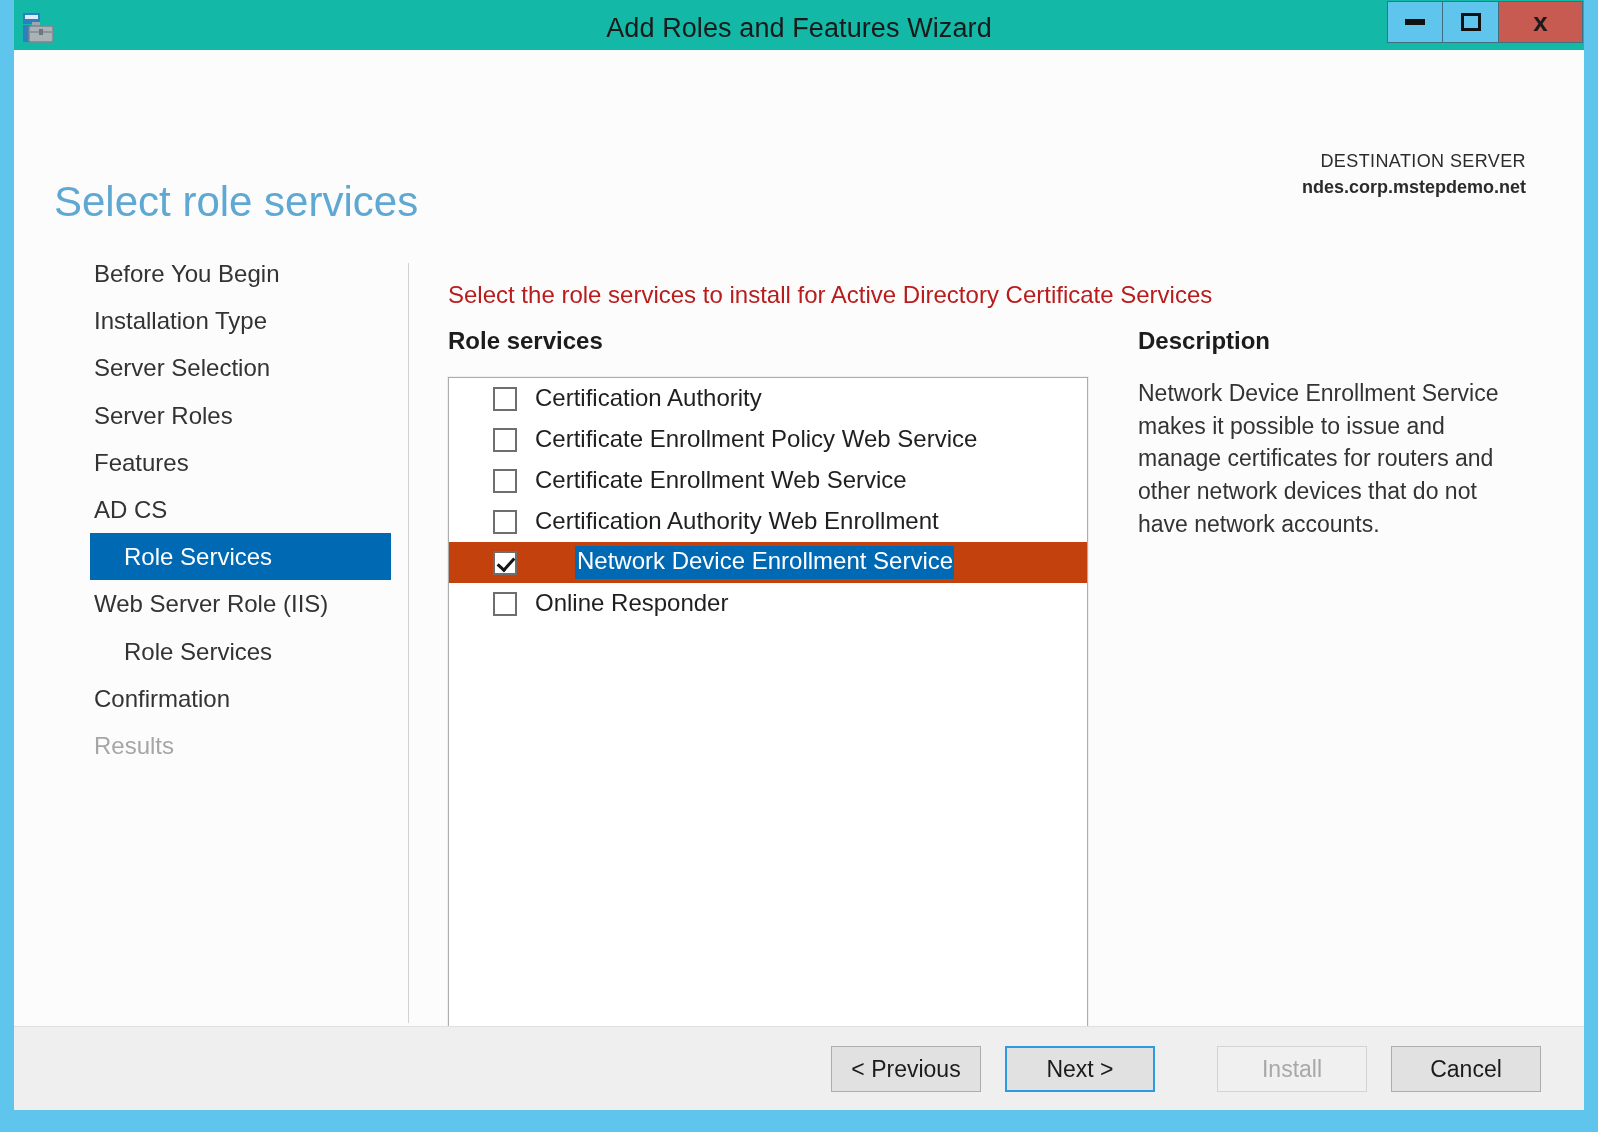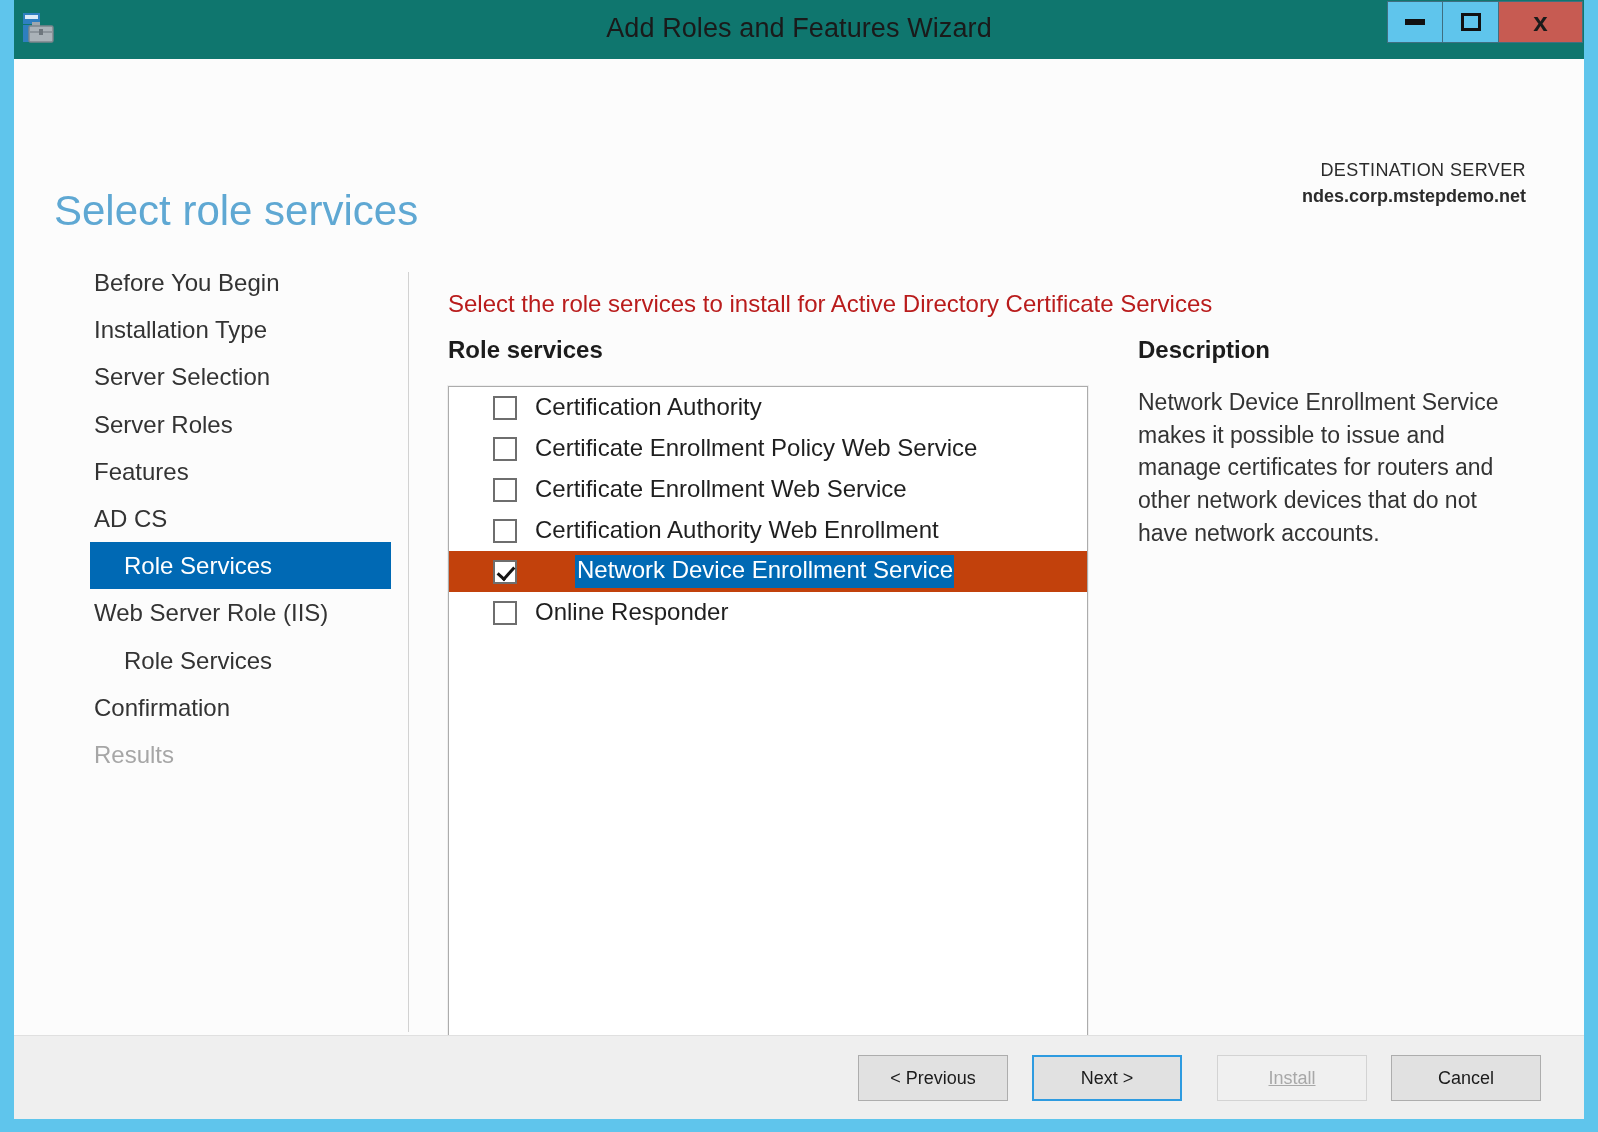--- a/index.html
+++ b/index.html
@@ -16,22 +16,22 @@
     position: absolute;
     left: 0; top: 0;
     width: 1598px; height: 1132px;
     background: #5FC5EC;              
     padding: 0 14px 14px 14px;
   }
 
   
   .titlebar {
     position: relative;
-    height: 59px;
-    background: #0f766e;
+    height: 50px;
+    background: #14b8a6;
     display: flex;
     align-items: center;
   }
   .win-icon {
     position: absolute;
     left: 4px; top: 10px;
     width: 40px; height: 38px;
   }
   .titlebar-title {
     position: absolute;
@@ -234,29 +234,29 @@
     right: 43px; top: 19px;
     display: flex;
     align-items: center;
   }
   .wbtn {
     height: 46px;
     min-width: 150px;
     padding: 0 18px;
     background: #E1E1E1;
     border: 1px solid #ADADAD;
-    font-size: 18px;
+    font-size: 23px;
     color: #1b1b1b;
     display: flex;
     align-items: center;
     justify-content: center;
     font-family: "Liberation Sans", sans-serif;
   }
   .wbtn.spaced { margin-left: 24px; }
-  .wbtn.gap    { margin-left: 35px; text-decoration: underline; }
+  .wbtn.gap    { margin-left: 62px; }
   .wbtn.focus {
     border: 2px solid #2E9BE0;
     background: #E1E1E1;
   }
   .wbtn.disabled {
     background: #F0F0F0;
     border: 1px solid #D3D3D3;
     color: #A8A8A8;
   }
 </style>

